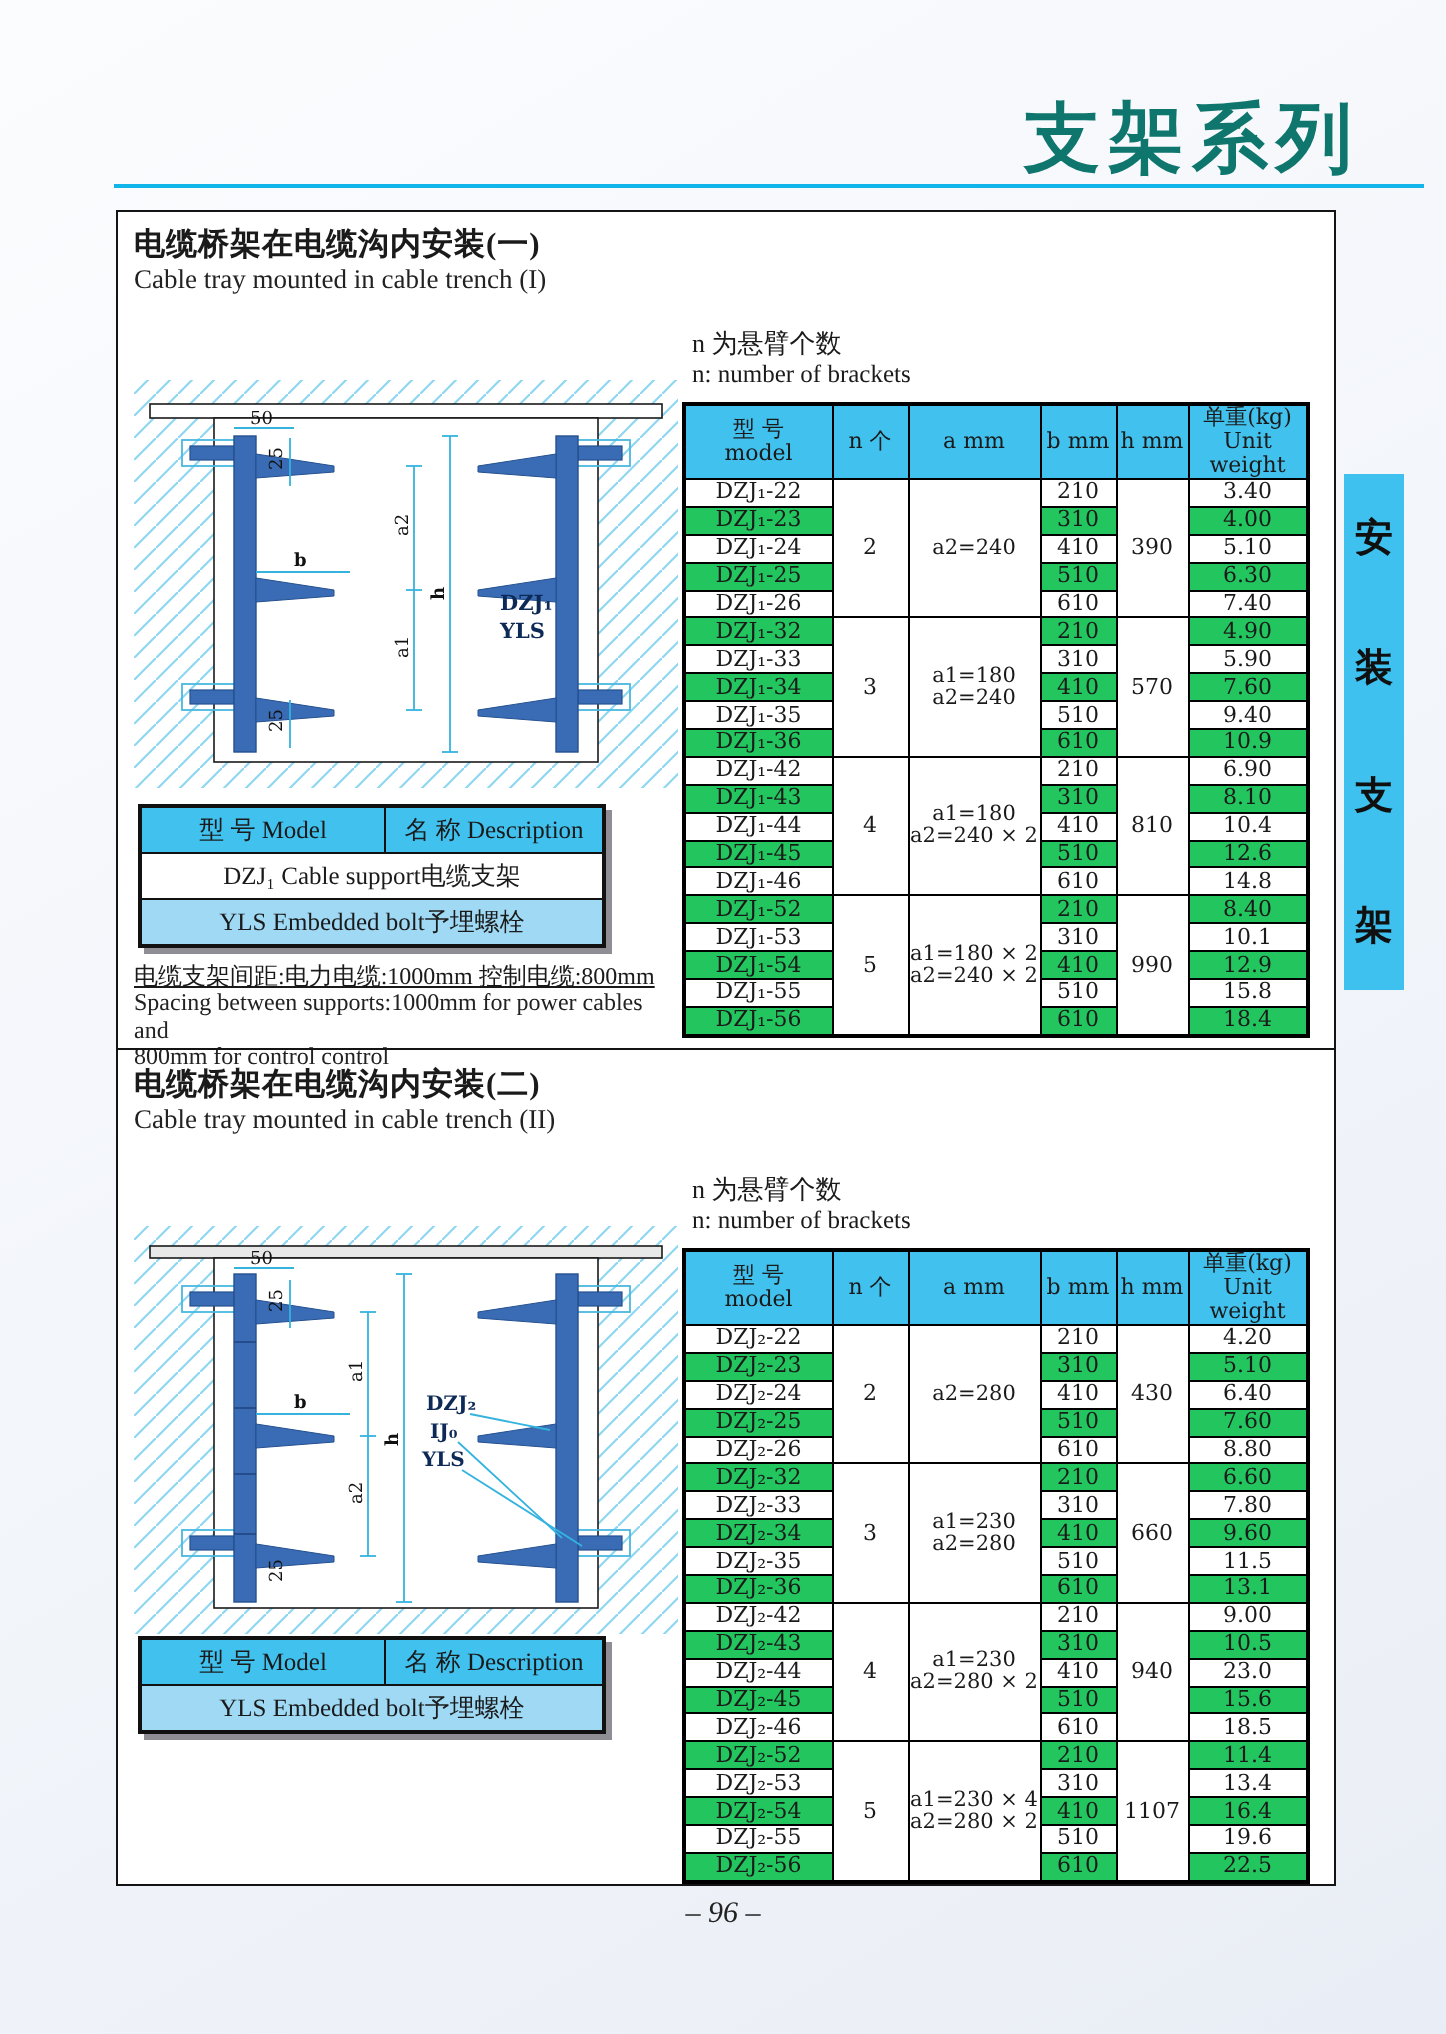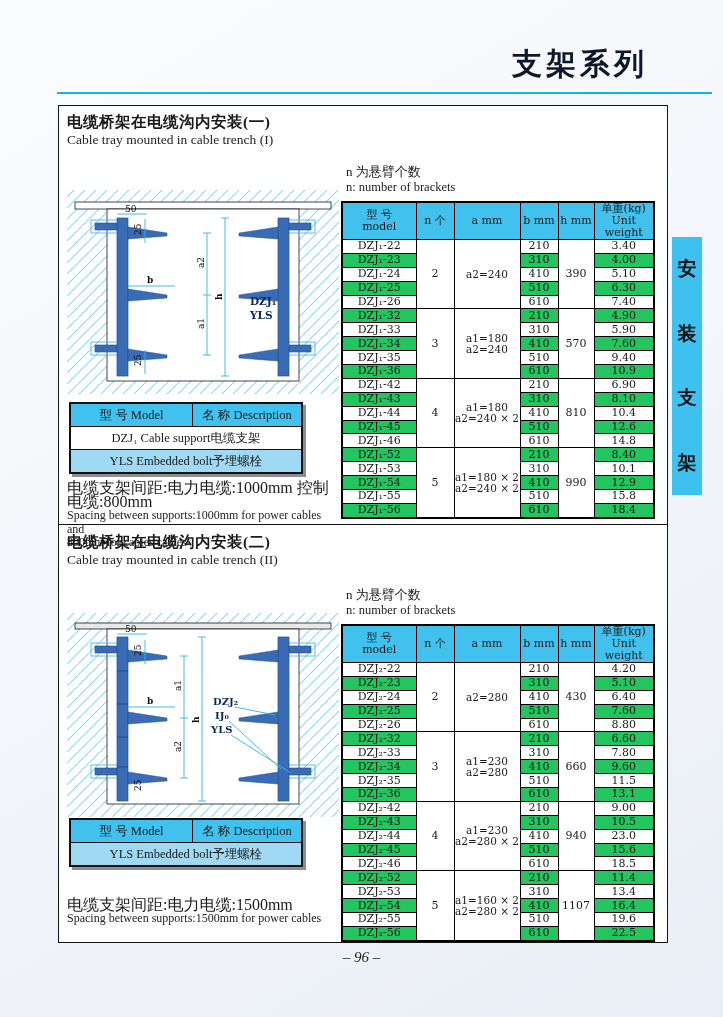--- a/index.html
+++ b/index.html
@@ -4,21 +4,21 @@
 <style>
   html,body{margin:0;padding:0;}
   body{
     width:723px;height:1017px;position:relative;overflow:hidden;
     background:linear-gradient(150deg,#fbfcfe 0%,#f2f5fa 55%,#e9edf5 100%);
     font-family:"Liberation Serif","DejaVu Serif",serif;color:#1a1a1a;
   }
   .abs{position:absolute;}
   
   .brand-zh{top:44px;left:512px;font-family:"DejaVu Sans","Liberation Sans",sans-serif;
-    font-weight:bold;font-size:30px;letter-spacing:4px;color:#0f172a;white-space:nowrap;}
+    font-weight:bold;font-size:38px;letter-spacing:4px;color:#0f766e;white-space:nowrap;}
   .brand-en{top:79px;left:514px;width:128px;display:flex;justify-content:space-between;
     font-size:18px;color:#9aa0a8;margin-top:42px;}
   .brand-rule{top:92px;left:57px;width:655px;height:2px;background:#12b5ea;}
   
   .page-box{top:105px;left:58px;width:608px;height:836px;background:#fff;
     border:1.6px solid #141414;}
   .divider{top:418px;left:-1px;width:610px;border-top:1.6px solid #141414;height:0;}
   .title-zh{font-size:15.5px;font-weight:bold;letter-spacing:.5px;}
   .title-en{font-size:13.5px;color:#222;}
   .nnote-zh{font-size:13px;}
@@ -33,21 +33,21 @@
   .spec tbody tr.stripe td.cs{background:#22c55e;}
   .spec tbody tr.gs td{border-top:1.7px solid #000;}
   .spec td.a-cell div{line-height:11px;font-size:10.5px;}
   
   .legend{border-collapse:collapse;border:2px solid #111;width:234px;
     font-size:12.5px;box-shadow:3px 3px 0 rgba(50,50,60,.55);background:#fff;}
   .legend th,.legend td{border:1.4px solid #111;text-align:center;padding:0;height:22px;}
   .legend th{background:#41c1ee;font-weight:normal;}
   .legend td.blue{background:#9fd9f4;}
   
-  .note-zh{font-size:16px;line-height:14px;}
+  .note-zh{font-size:12px;line-height:14px;text-decoration:underline;}
   .note-en{font-size:12px;line-height:13.5px;color:#222;}
   
   .side-tab{top:237px;left:672px;width:30px;height:258px;background:#3ec1ee;
     display:flex;flex-direction:column;justify-content:space-around;align-items:center;
     font-size:19px;font-weight:bold;color:#101010;}
   .side-en{top:498px;left:660px;width:54px;height:160px;}
   .footer{top:949px;left:0;width:723px;text-align:center;font-size:15px;color:#222;font-style:italic;}
   svg text{font-family:"DejaVu Serif",serif;}
 </style>
 </head>
@@ -310,21 +310,21 @@
         </tr>
     <tr>
           <td colspan="2" class="blue">YLS Embedded bolt予埋螺栓</td>
         </tr>
   </tbody>
     </table>
 
   <div class="abs" style="top:375px;left:8px;width:270px;">
     <div class="note-zh">电缆支架间距:电力电缆:1000mm 控制电缆:800mm</div>
     <div class="note-en">Spacing between supports:1000mm for power cables and</div>
-    <div class="note-en">800mm for cables cables</div>
+    <div class="note-en">800mm for control control</div>
   </div>
 
   <div class="abs divider"></div>
 
   <div class="abs title-en" style="top:446px;left:8px;">Cable tray mounted in cable trench (II)</div>
   <div class="abs title-zh" style="top:426px;left:8px;">电缆桥架在电缆沟内安装(二)</div>
 
   <div class="abs nnote-zh" style="top:480px;left:287px;">n 为悬臂个数</div>
   <div class="abs nnote-en" style="top:497px;left:287px;">n: number of brackets</div>
 
@@ -515,21 +515,21 @@
         </tr>
         <tr>
           <td class="cs">DZJ₂-46</td>
           <td class="cs">610</td>
           <td class="cs">18.5</td>
         </tr>
         <tr class="gs stripe">
           <td class="cs">DZJ₂-52</td>
           <td class="merged" rowspan="5">5</td>
           <td class="merged a-cell" rowspan="5">
-            <div>a1=160 × 2</div>
+            <div>a1=230 × 4</div>
             <div>a2=280 × 2</div>
           </td>
           <td class="cs">210</td>
           <td class="merged" rowspan="5">1107</td>
           <td class="cs">11.4</td>
         </tr>
         <tr>
           <td class="cs">DZJ₂-53</td>
           <td class="cs">310</td>
           <td class="cs">13.4</td>
@@ -557,20 +557,16 @@
         <tr>
       <th style="width:146px;">型  号 Model</th>
       <th style="width:122px;">名  称 Description</th>
     </tr>
     <tr>
           <td colspan="2" class="blue">YLS Embedded bolt予埋螺栓</td>
         </tr>
   </tbody>
     </table>
 
-  <div class="abs" style="top:792px;left:8px;width:270px;">
-    <div class="note-zh">电缆支架间距:电力电缆:1500mm</div>
-    <div class="note-en">Spacing between supports:1500mm for power cables</div>
-  </div>
 
 </div>
 
 <div class="abs footer">– 96 –</div>
 
 </body></html>

